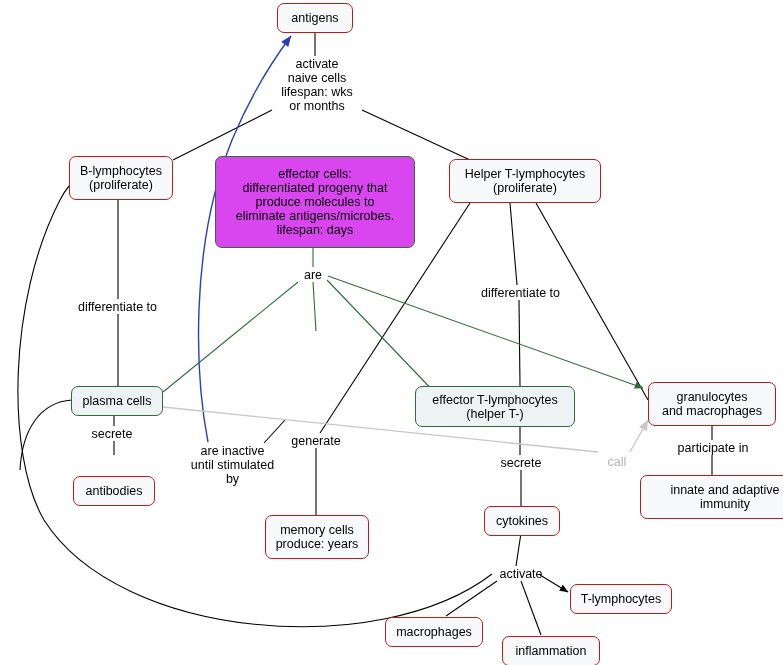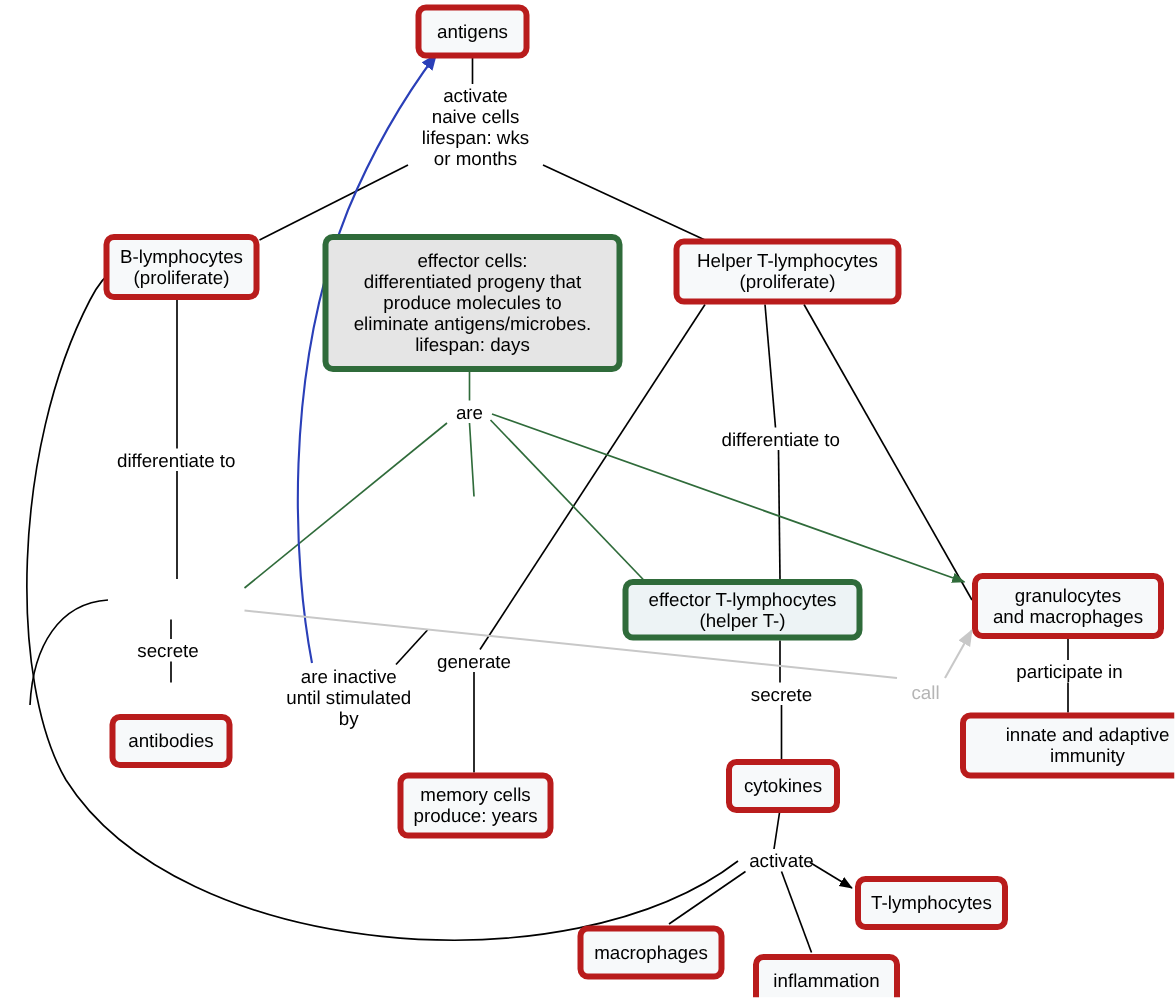--- a/index.html
+++ b/index.html
@@ -18,40 +18,40 @@
   #edges {
     position: absolute;
     left: 0;
     top: 0;
     width: 783px;
     height: 665px;
   }
   .node {
     position: absolute;
     box-sizing: border-box;
-    border: 4px solid #b91c1c;
+    border: 1px solid #b91c1c;
     border-radius: 7px;
     background: #f7f9fa;
     color: #000000;
     font-size: 12.5px;
     line-height: 14px;
     text-align: center;
     display: flex;
     align-items: center;
     justify-content: center;
     padding: 14px 5px;
     white-space: pre-line;
   }
   .node.green {
     border-color: #2f6b3a;
     background: #edf3f5;
   }
   .node.big-green {
     border-color: #2f6b3a;
-    background: #e5e5e5;
+    background: #d946ef;
   }
   .label {
     position: absolute;
     font-size: 12.5px;
     line-height: 14px;
     color: #000000;
     text-align: center;
     white-space: pre-line;
     background: transparent;
   }
@@ -162,20 +162,21 @@
   <div class="node big-green" style="left:215px; top:156px; width:200px; height:92px;">effector cells:
 differentiated progeny that
 produce molecules to
 eliminate antigens/microbes.
 lifespan: days</div>
 
   <div class="node" style="left:449px; top:159px; width:152px; height:44px;">Helper T-lymphocytes
 (proliferate)</div>
 
 
+  <div class="node green" style="left:71px; top:386px; width:92px; height:27px;">plasma cells</div>
 
   <div class="node green" style="left:415px; top:386px; width:160px; height:41px;">effector T-lymphocytes
 (helper T-)</div>
 
   <div class="node" style="left:648px; top:382px; width:128px; height:44px;">granulocytes
 and macrophages</div>
 
   <div class="node" style="left:73px; top:476px; width:82px; height:27px;">antibodies</div>
 
   <div class="node" style="left:640px; top:475px; width:170px; height:44px;">innate and adaptive

